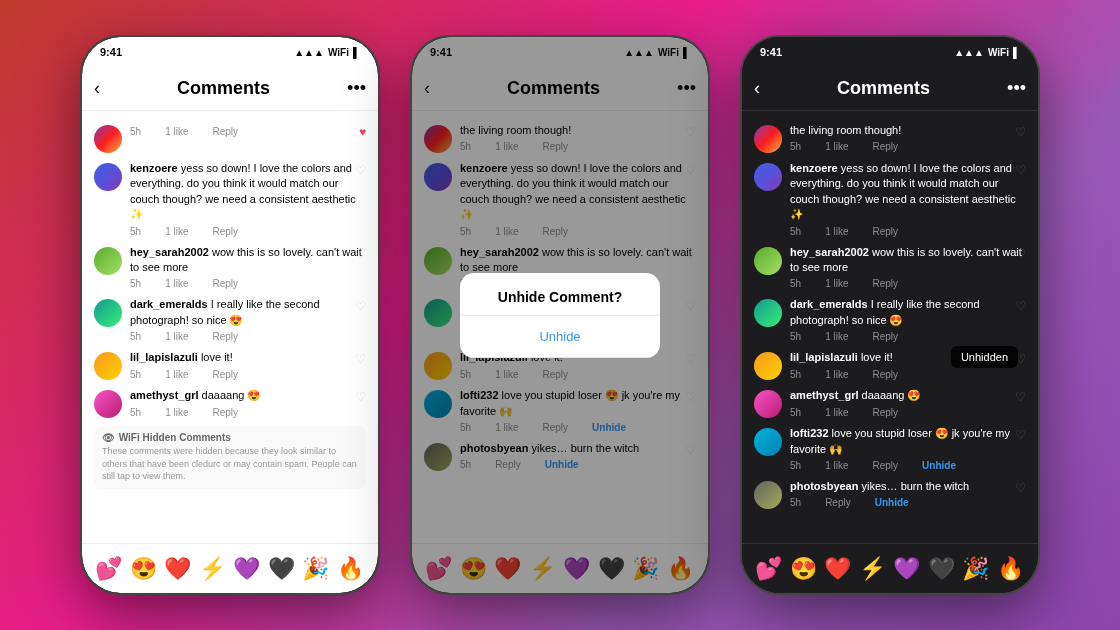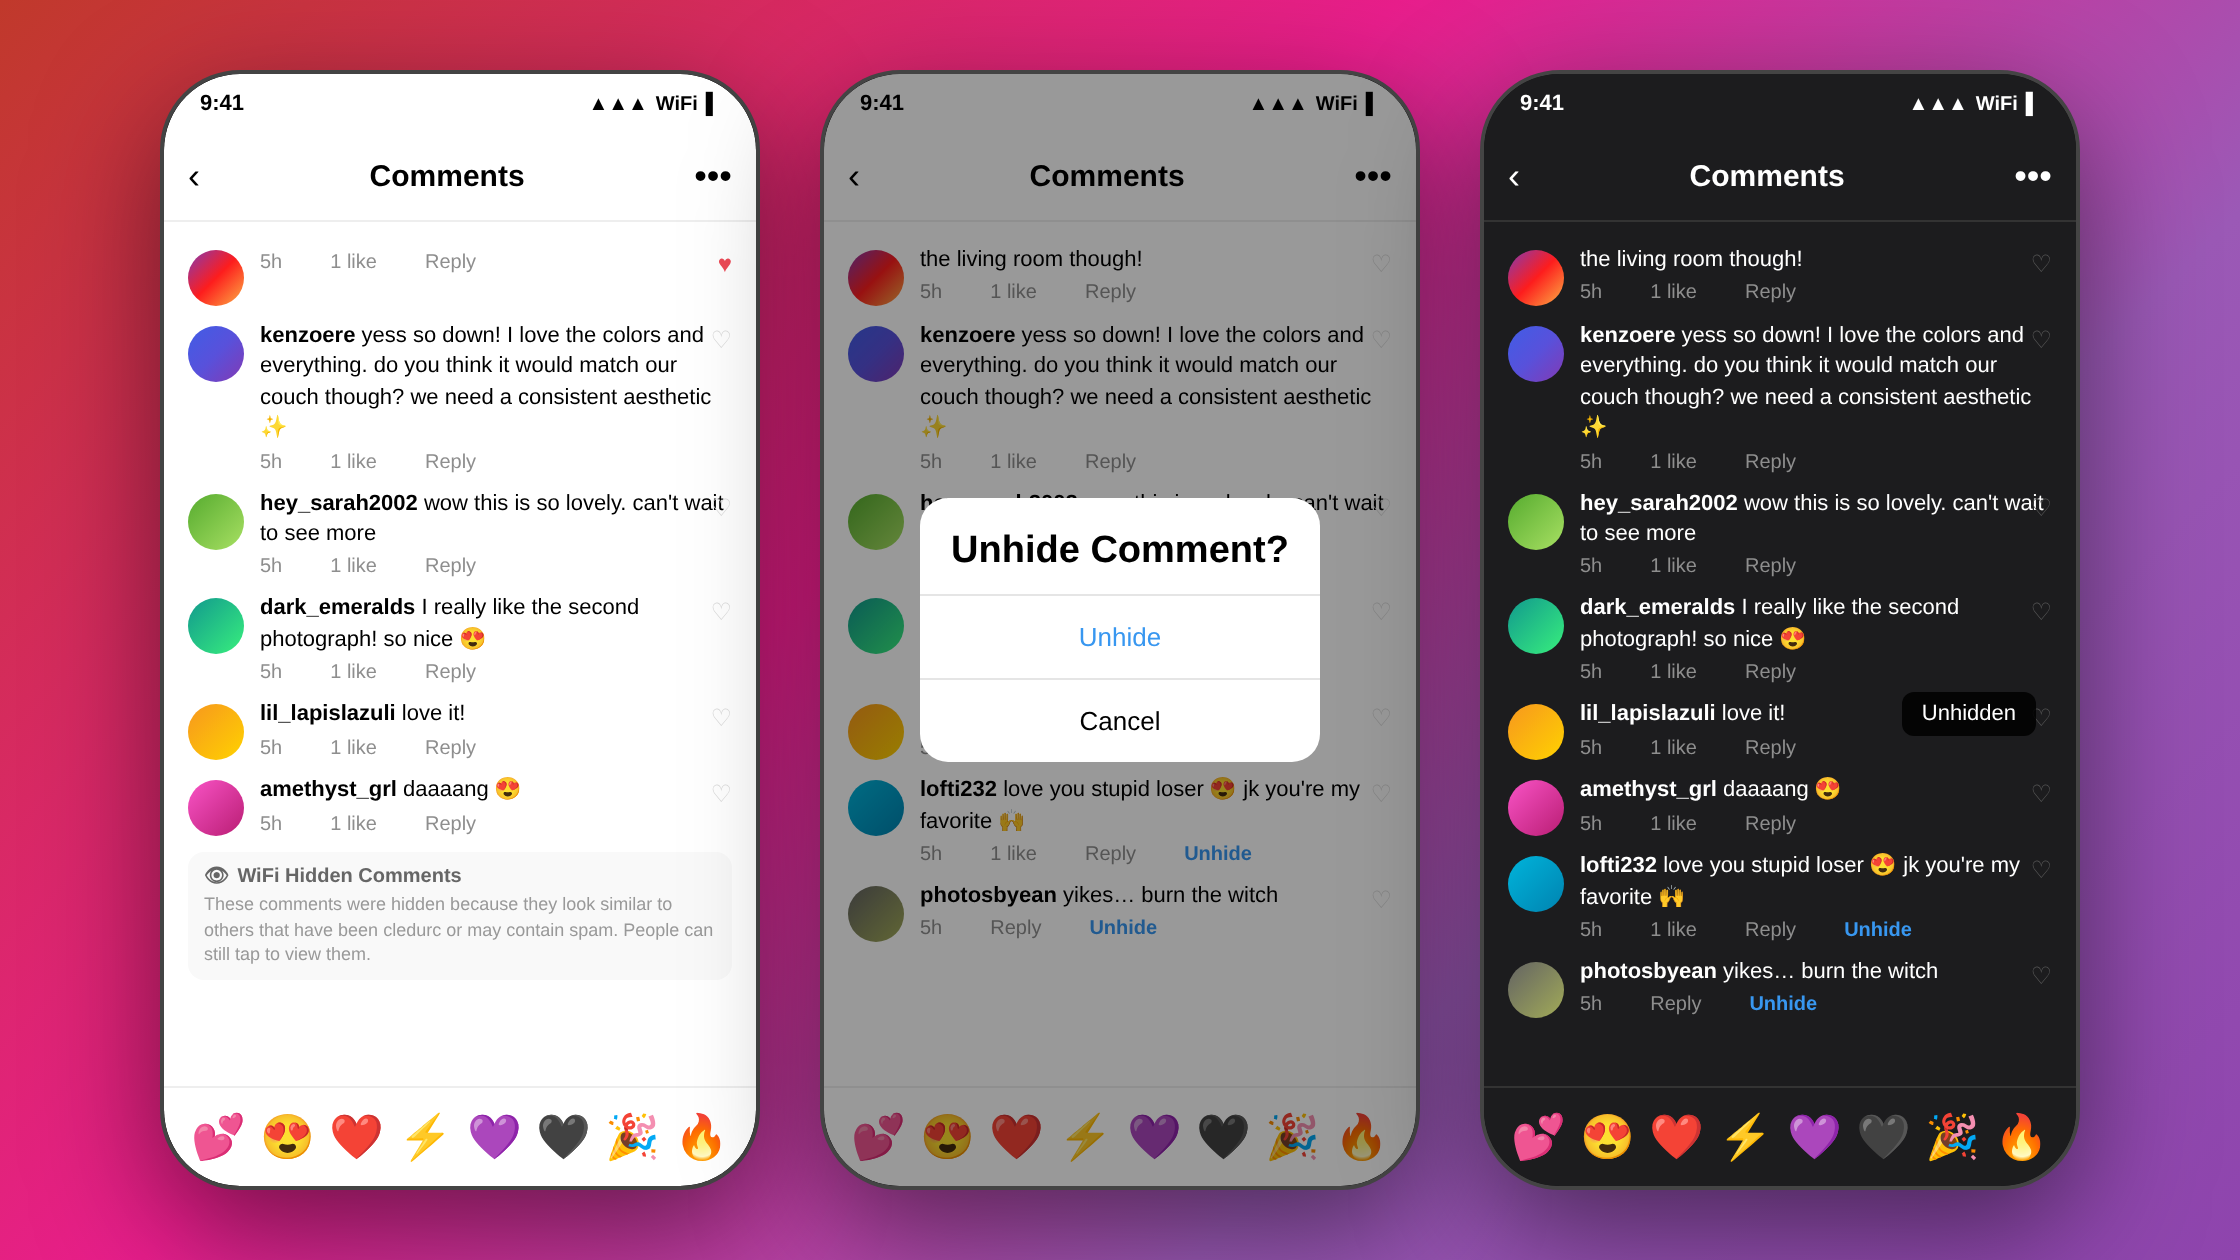--- a/index.html
+++ b/index.html
@@ -60,21 +60,21 @@
       align-items: center;
       justify-content: space-between;
       padding: 0 12px;
       border-bottom: 1px solid #eee;
     }
     .nav-bar.dark {
       background: #1c1c1e;
       border-bottom: 1px solid #333;
     }
     .nav-title {
-      font-size: 15px;
+      font-size: 18px;
       font-weight: 600;
       color: #000;
     }
     .nav-title.dark { color: #fff; }
     .nav-icon {
       font-size: 18px;
       color: #000;
       cursor: pointer;
     }
     .nav-icon.dark { color: #fff; }
@@ -173,21 +173,21 @@
       justify-content: center;
       z-index: 10;
     }
     .modal-box {
       background: #fff;
       border-radius: 14px;
       width: 200px;
       overflow: hidden;
     }
     .modal-title {
-      font-size: 19px;
+      font-size: 14px;
       font-weight: 600;
       text-align: center;
       padding: 16px 0 10px;
       color: #000;
     }
     .modal-divider {
       height: 1px;
       background: #e5e5e5;
     }
     .modal-btn {
@@ -494,21 +494,20 @@
       <span>🎉</span>
       <span>🔥</span>
     </div>
 
     <div class="modal-overlay">
       <div class="modal-box">
         <div class="modal-title">Unhide Comment?</div>
         <div class="modal-divider"></div>
         <button class="modal-btn">Unhide</button>
         <div class="modal-divider"></div>
-        <button class="modal-btn" style="color:#000;">Cancel</button>
       </div>
     </div>
   </div>
 </div>
 
 <div class="phone">
   <div class="phone-inner" style="position:relative; background:#1c1c1e;">
 
     <div class="status-bar dark">
       <span>9:41</span>

